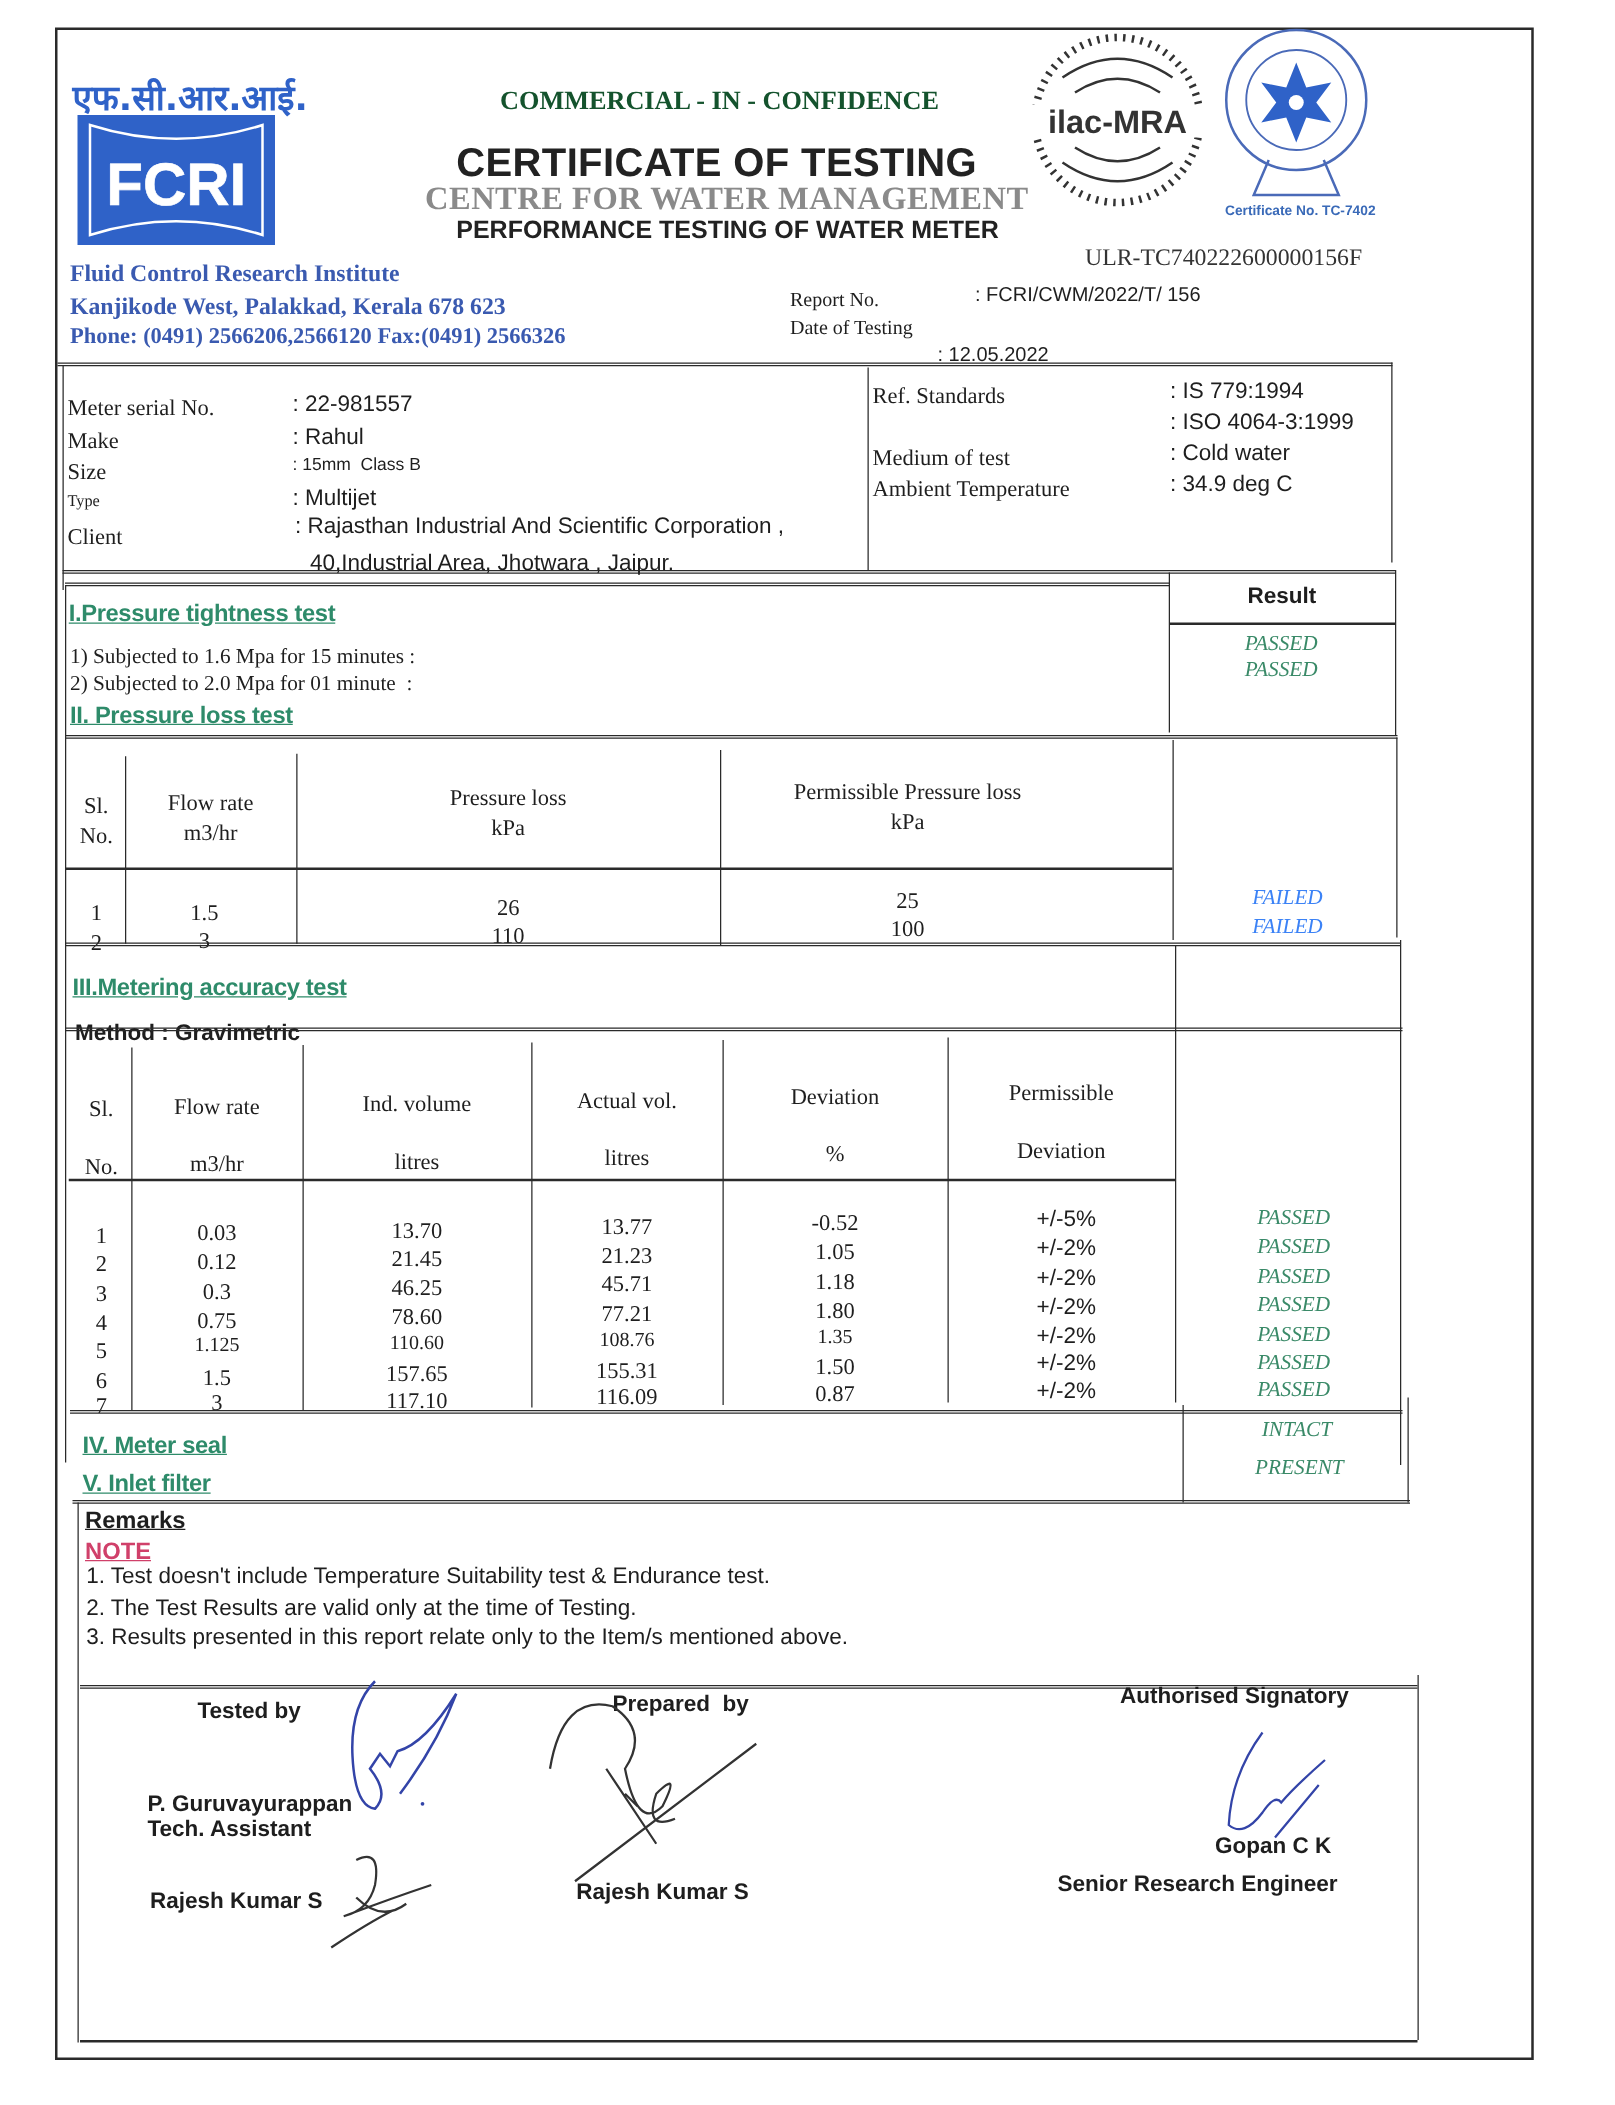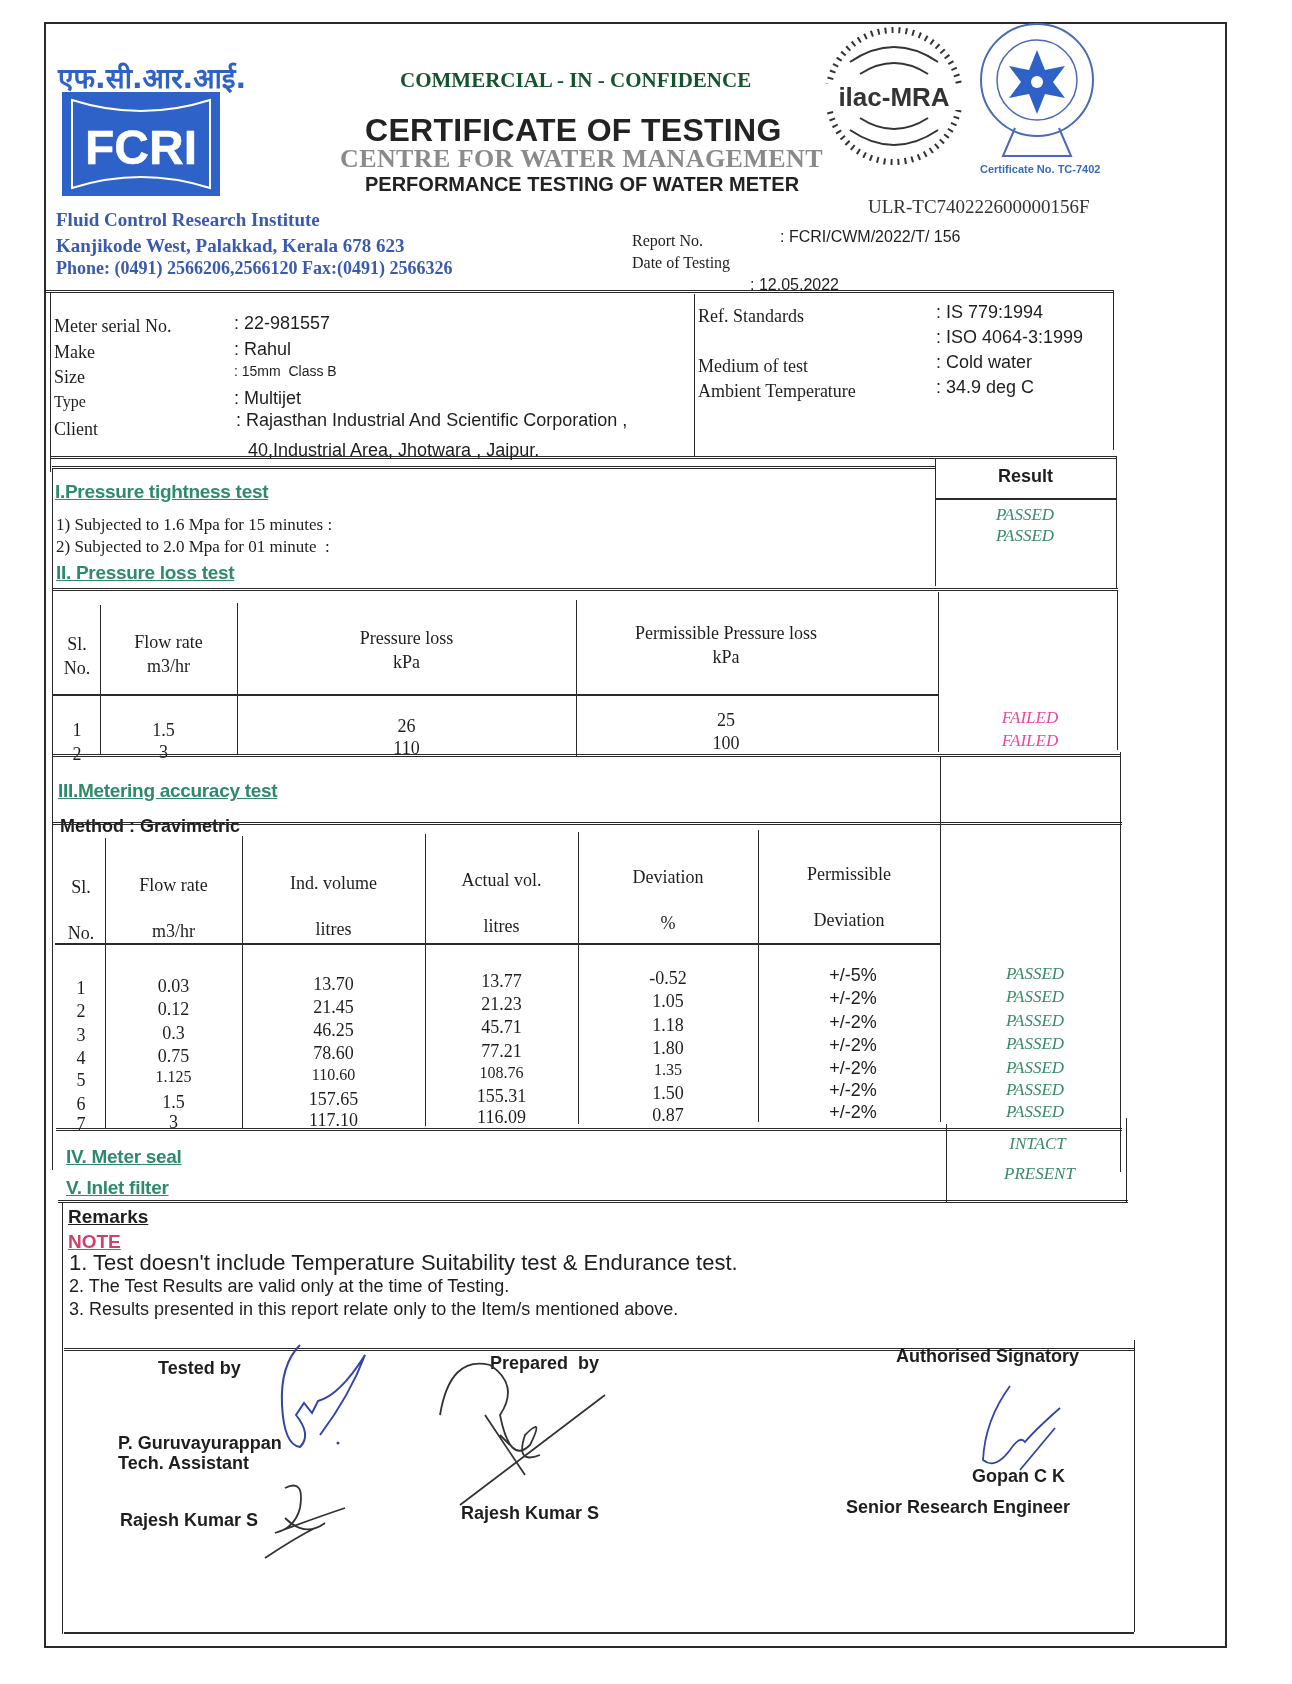--- a/index.html
+++ b/index.html
@@ -7,21 +7,21 @@
   body { position: relative; font-family: "Liberation Serif", serif; color: #1e1e1e; }
   .abs { position: absolute; }
   .sans { font-family: "Liberation Sans", sans-serif; }
   .serif { font-family: "Liberation Serif", serif; }
   .hline { position: absolute; height: 0; border-top: 2px solid #2a2a2a; }
   .hline.thick { border-top: 3px double #2a2a2a; }
   .vline { position: absolute; width: 0; border-left: 1.5px solid #2a2a2a; }
   .frame { position: absolute; left: 44px; top: 22px; width: 1183px; height: 1626px; border: 2px solid #2a2a2a; border-right-width: 2px; }
   .green-link { color: #2e8b6a; font-family: "Liberation Sans", sans-serif; font-weight: bold; text-decoration: underline; font-size: 19px; letter-spacing: -0.3px; }
   .res { color: #3a8a68; font-style: italic; font-family: "Liberation Serif", serif; font-size: 17px; text-align: center; }
-  .res.fail { color: #ec4899; }
+  .res.fail { color: #3b82f6; }
   .cell { position: absolute; text-align: center; font-size: 18px; }
   .sig { position: absolute; pointer-events: none; }
 </style>
 </head>
 <body>
 
 <div class="frame"></div>
 
 <div class="abs" style="left:58px;top:58px;font-size:28px;font-weight:bold;color:#2f62c8;font-family:'DejaVu Sans',sans-serif;">एफ.सी.आर.आई.</div>
 
@@ -79,21 +79,21 @@
 <div class="vline" style="left:1113px;top:290px;height:160px;"></div>
 <div class="vline" style="left:694px;top:294px;height:162px;"></div>
 
 <div>
   <div class="abs serif" style="left:54px;top:316px;font-size:18px;">Meter serial No.</div>
   <div class="abs sans" style="left:234px;top:313px;font-size:18px;">: 22-981557</div>
   <div class="abs serif" style="left:54px;top:342px;font-size:18px;">Make</div>
   <div class="abs sans" style="left:234px;top:339px;font-size:18px;">: Rahul</div>
   <div class="abs serif" style="left:54px;top:367px;font-size:18px;">Size</div>
   <div class="abs sans" style="left:234px;top:363px;font-size:14px;white-space:pre;">: 15mm  Class B</div>
-  <div class="abs serif" style="left:54px;top:393px;font-size:16px;">Type</div>
+  <div class="abs serif" style="left:54px;top:393px;font-size:13px;">Type</div>
   <div class="abs sans" style="left:234px;top:388px;font-size:18px;">: Multijet</div>
   <div class="abs serif" style="left:54px;top:419px;font-size:18px;">Client</div>
   <div class="abs sans" style="left:236px;top:410px;font-size:18px;">: Rajasthan Industrial And Scientific Corporation ,</div>
   <div class="abs sans" style="left:248px;top:440px;font-size:18px;">40,Industrial Area, Jhotwara , Jaipur.</div>
 </div>
 
 <div>
   <div class="abs serif" style="left:698px;top:306px;font-size:18px;">Ref. Standards</div>
   <div class="abs sans" style="left:936px;top:302px;font-size:18px;">: IS 779:1994</div>
   <div class="abs sans" style="left:936px;top:327px;font-size:18px;">: ISO 4064-3:1999</div>
@@ -275,21 +275,21 @@
 <div class="abs green-link" style="left:66px;top:1146px;">IV. Meter seal</div>
 <div class="abs res" style="left:990px;top:1134px;width:95px;">INTACT</div>
 <div class="abs green-link" style="left:66px;top:1177px;">V. Inlet filter</div>
 <div class="abs res" style="left:992px;top:1164px;width:95px;">PRESENT</div>
 
 <div class="hline thick" style="left:58px;top:1200px;width:1070px;"></div>
 
 <div class="vline" style="left:62px;top:1202px;height:432px;"></div>
 <div class="abs sans" style="left:68px;top:1206px;font-size:19px;font-weight:bold;text-decoration:underline;">Remarks</div>
 <div class="abs sans" style="left:68px;top:1231px;font-size:19px;font-weight:bold;color:#d0406a;text-decoration:underline;">NOTE</div>
-<div class="abs sans" style="left:69px;top:1250px;font-size:22px;">1. Test doesn't include Temperature Suitability test &amp; Endurance test.</div>
+<div class="abs sans" style="left:69px;top:1250px;font-size:18px;">1. Test doesn't include Temperature Suitability test &amp; Endurance test.</div>
 <div class="abs sans" style="left:69px;top:1276px;font-size:18px;">2. The Test Results are valid only at the time of Testing.</div>
 <div class="abs sans" style="left:69px;top:1299px;font-size:18px;">3. Results presented in this report relate only to the Item/s mentioned above.</div>
 
 <div class="hline thick" style="left:64px;top:1348px;width:1070px;"></div>
 <div class="hline" style="left:64px;top:1632px;width:1070px;"></div>
 <div class="vline" style="left:1134px;top:1340px;height:292px;"></div>
 
 <div class="abs sans" style="left:158px;top:1358px;font-size:18px;font-weight:bold;">Tested by</div>
 <div class="abs sans" style="left:118px;top:1433px;font-size:18px;font-weight:bold;">P. Guruvayurappan</div>
 <div class="abs sans" style="left:118px;top:1453px;font-size:18px;font-weight:bold;">Tech. Assistant</div>

